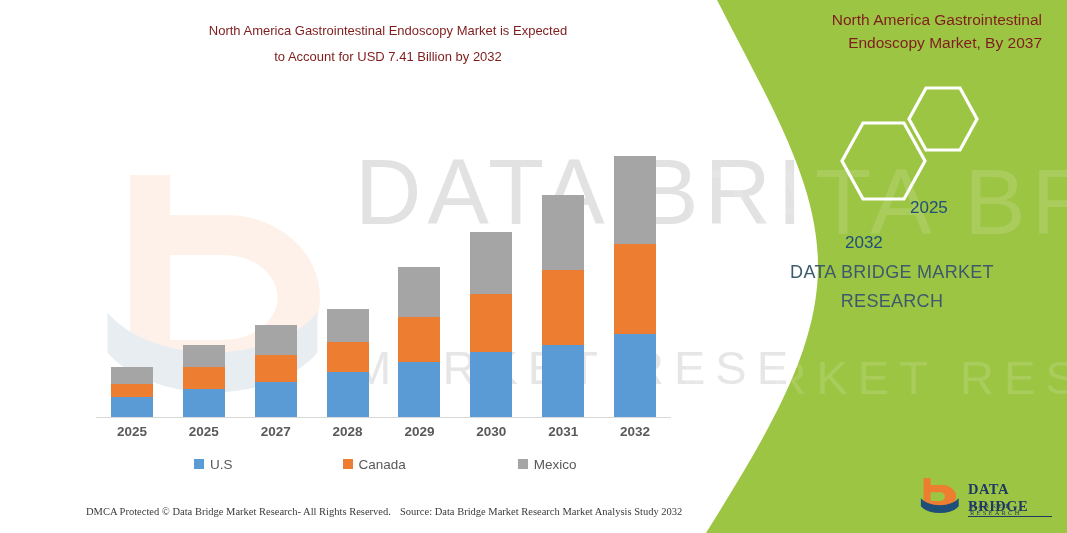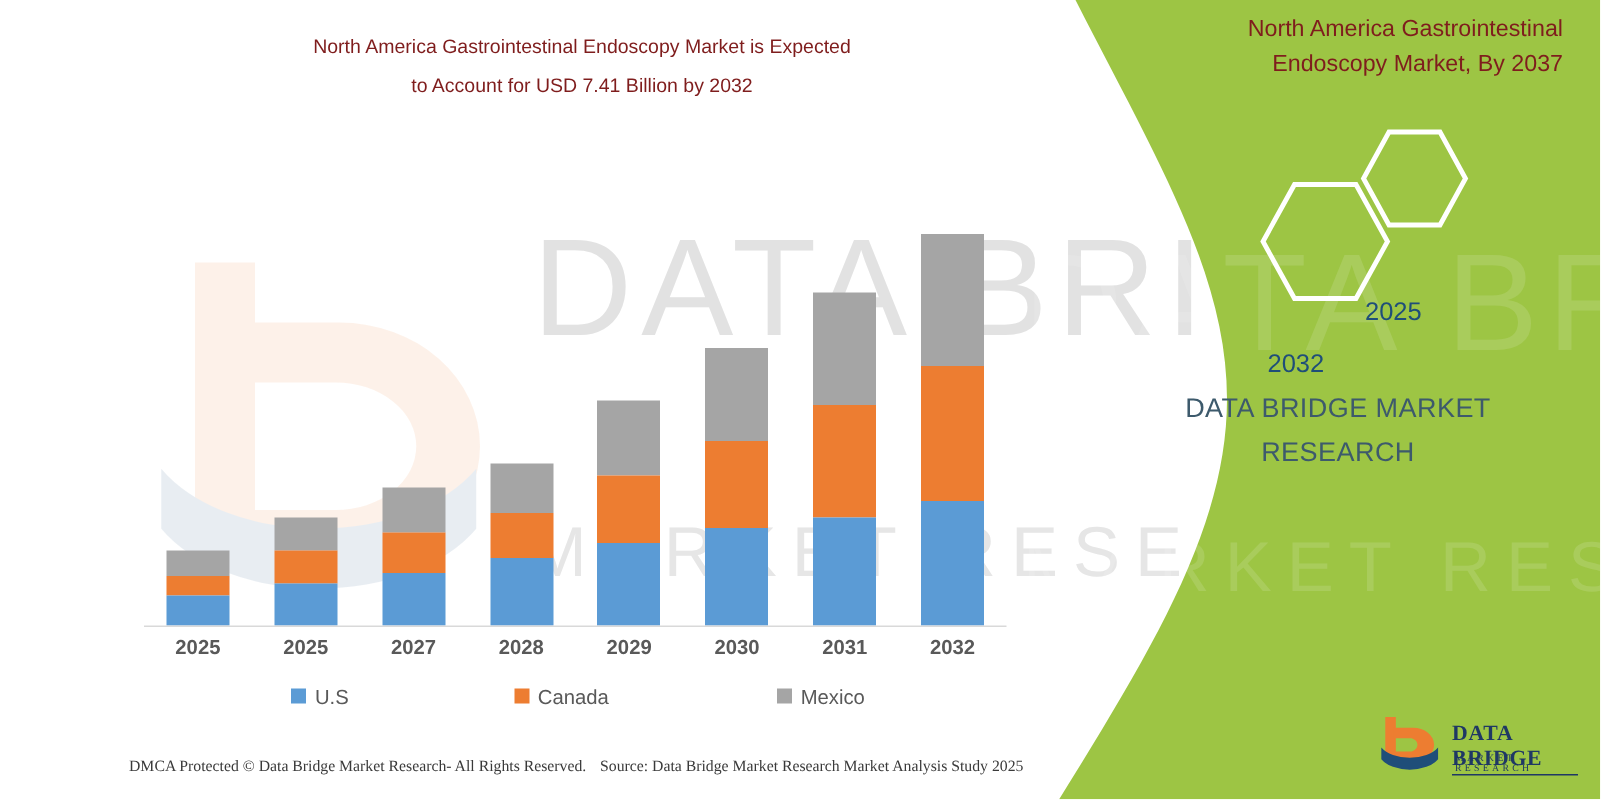--- a/index.html
+++ b/index.html
@@ -222,21 +222,21 @@
       <span class="lb">Canada</span>
     </div>
     <div class="lg lg-mx">
       <span class="sw" id="sw2" style="background: rgb(165, 165, 165);"></span>
       <span class="lb">Mexico</span>
     </div>
   </div>
 
   <div class="footer">
     <span class="f1">DMCA Protected © Data Bridge Market Research-  All Rights Reserved.</span>
-    <span class="f2">Source: Data Bridge Market Research  Market Analysis Study 2025</span>
+    <span class="f2">Source: Data Bridge Market Research  Market Analysis Study 2032</span>
   </div>
 
   <svg class="green-panel" viewBox="0 0 1067 533" xmlns="http://www.w3.org/2000/svg" preserveAspectRatio="none">
     <path d="M717 0 L1067 0 L1067 533 L706 533 C770 430 818 350 818 266 C818 182 770 104 717 0 Z" fill="#9DC544"></path>
   </svg>
 
   <div class="green-content">
 
     <div class="gp-wm" style="left:-30px;top:150px;">DATA BRIDGE</div>
     <div class="gp-wm2" style="left:-30px;top:350px;">MARKET RESEARCH</div>

